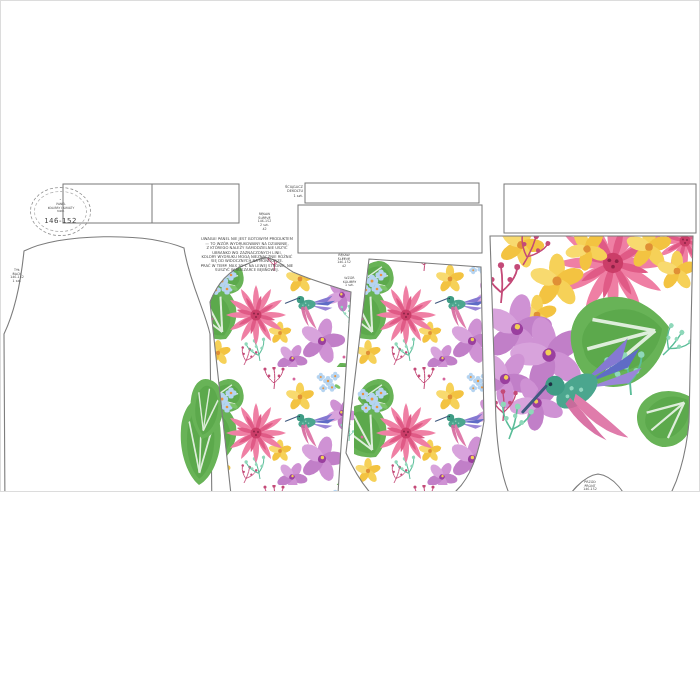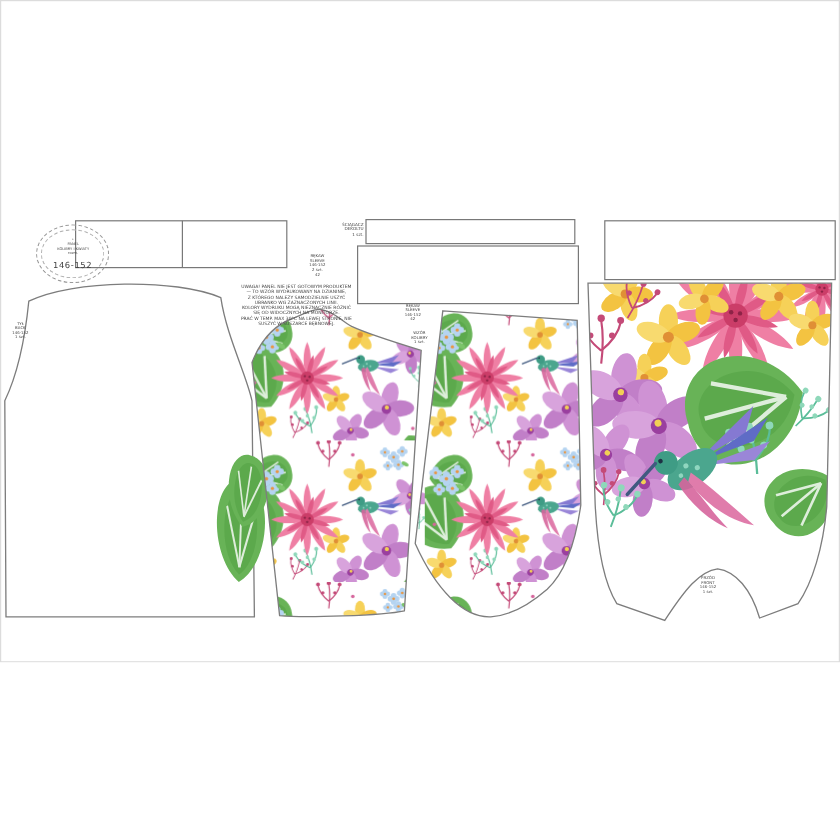--- a/index.html
+++ b/index.html
@@ -1,17 +1,17 @@
 <!DOCTYPE html>
 <html><head>
 <meta charset="utf-8">
 <style>
   html,body{margin:0;padding:0;background:#fff;}
   .canvas{
-    position:relative;width:700px;height:552px;box-sizing:border-box;
+    position:relative;width:700px;height:492px;box-sizing:border-box;
     background:#fff;border:1px solid #dcdcdc;overflow:hidden;
     font-family:"DejaVu Sans", sans-serif;
   }
   .art{position:absolute;left:0;top:0;}
   .tiny{
     position:absolute;color:#474747;transform:scale(0.5);transform-origin:0 0;
     line-height:1.18;text-align:center;white-space:normal;
   }
   .tiny div{white-space:nowrap;}
   .para div{white-space:normal;}

